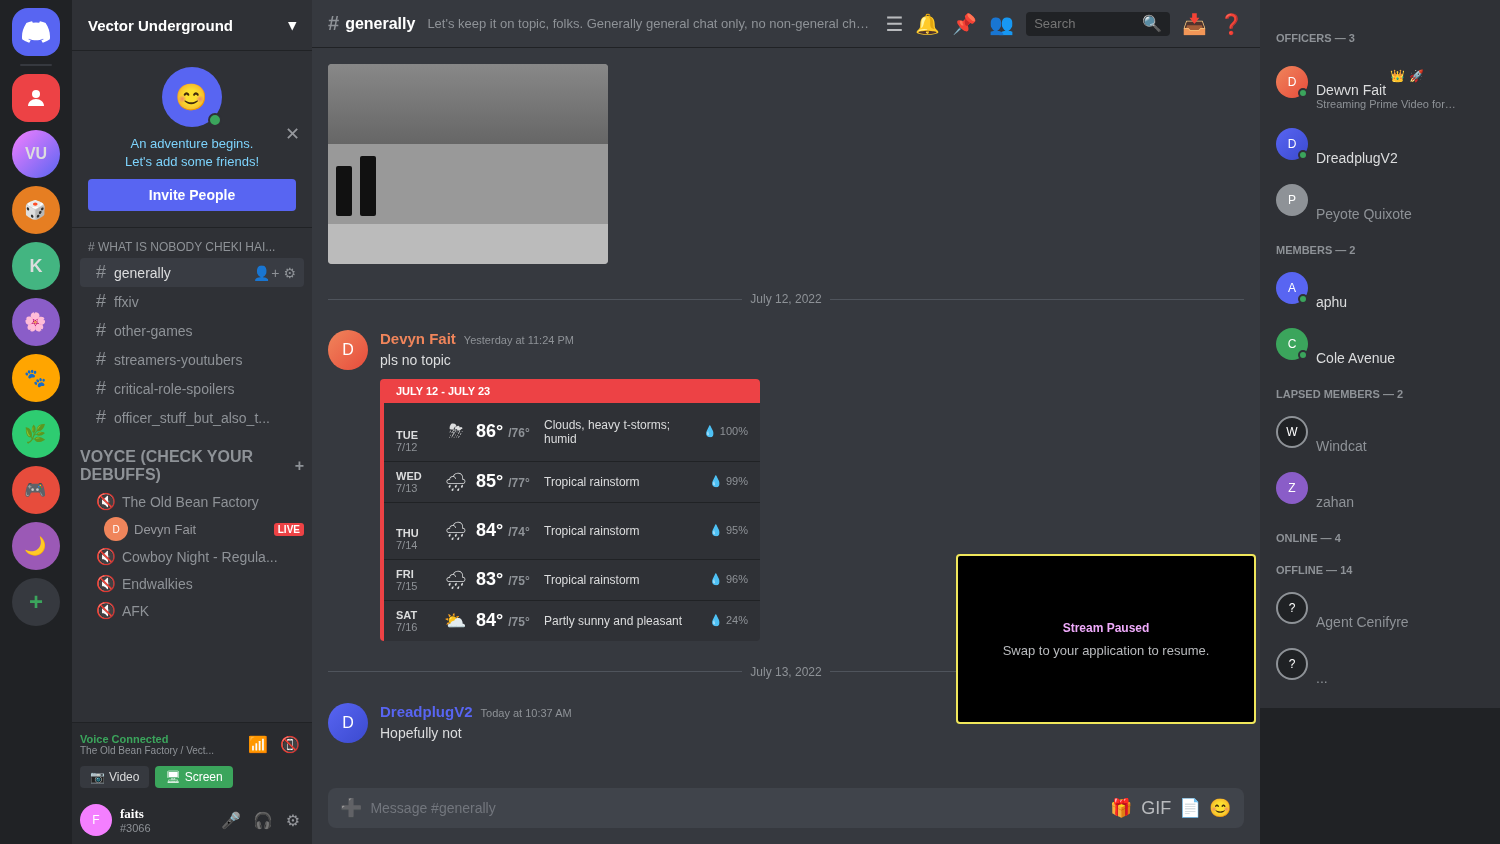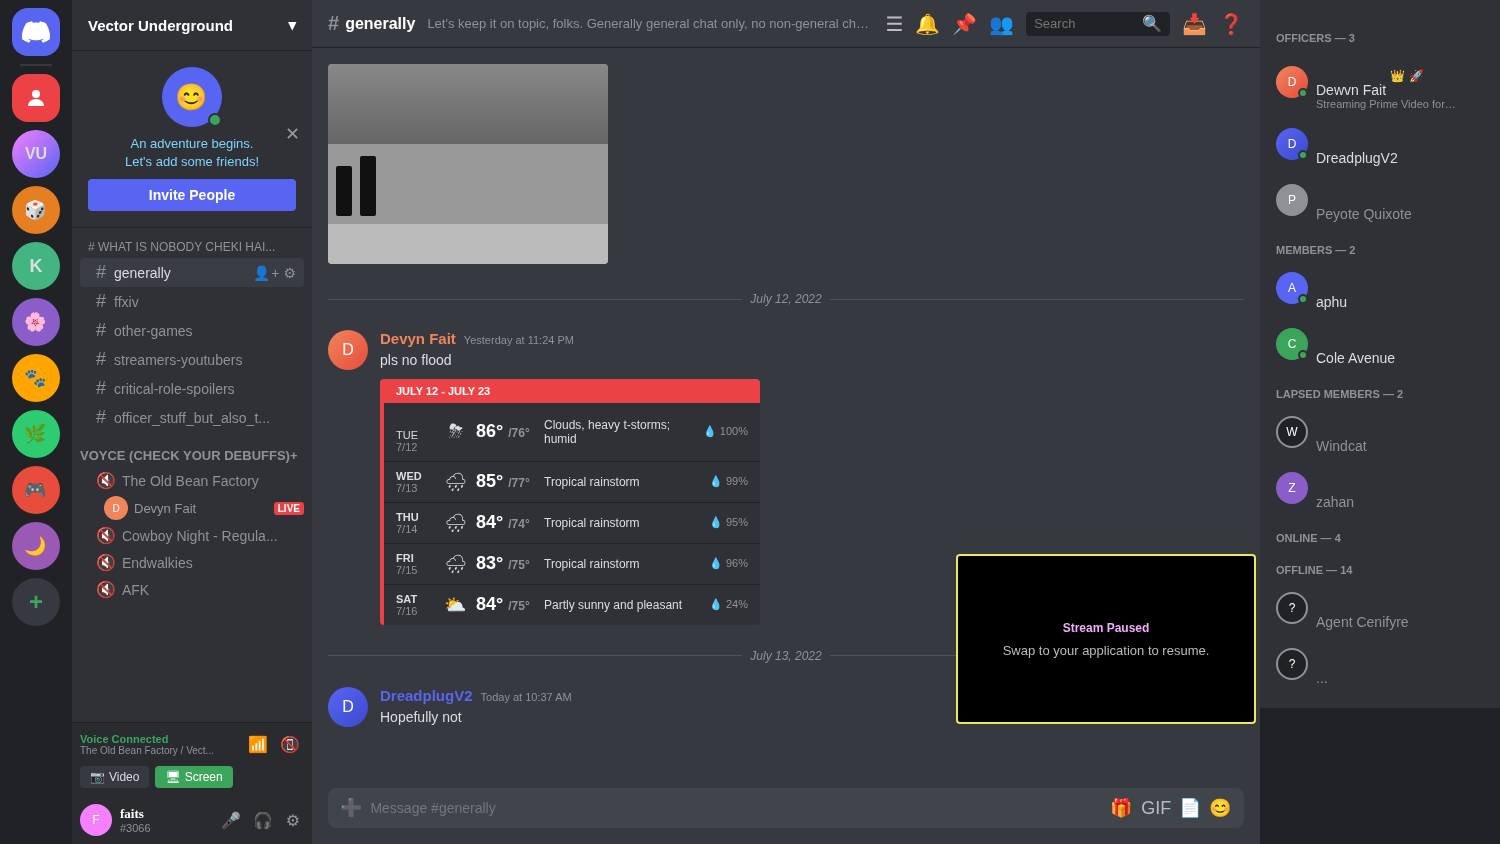--- a/index.html
+++ b/index.html
@@ -116,27 +116,27 @@
       cursor: pointer;
       border-radius: 4px;
       margin: 0 8px;
       font-size: 14px;
       color: #8e9297;
     }
     .channel-item.active { background: #393c43; color: #dcddde; }
     .channel-hash { font-size: 18px; color: #8e9297; margin-right: 2px; }
     .category-header {
       padding: 16px 8px 4px 8px;
-      font-size: 13px;
+      font-size: 16px;
       font-weight: 700;
       text-transform: uppercase;
       color: #8e9297;
       display: flex;
       align-items: center;
-      justify-content: flex-start;
+      justify-content: center;
       cursor: pointer;
     }
     .voice-channel {
       padding: 4px 8px 4px 16px;
       display: flex;
       align-items: center;
       gap: 6px;
       cursor: pointer;
       border-radius: 4px;
       margin: 0 8px;
@@ -306,21 +306,20 @@
       padding: 16px;
       display: flex;
       flex-direction: column;
       gap: 4px;
     }
     .date-divider {
       display: flex;
       align-items: center;
       gap: 8px;
       margin: 16px 0;
-      font-style: italic;
     }
     .date-divider-line { flex: 1; height: 1px; background: #4f545c; }
     .date-divider-text { font-size: 12px; color: #8e9297; white-space: nowrap; }
     .message {
       display: flex;
       gap: 12px;
       padding: 4px 0;
     }
     .message-avatar {
       width: 40px;
@@ -700,47 +699,47 @@
       <div class="date-divider-line"></div>
     </div>
 
     <div class="message">
       <div class="message-avatar" style="background: linear-gradient(135deg,#f0855b,#e74c3c);">D</div>
       <div class="message-content">
         <div class="message-header">
           <span class="message-author orange">Devyn Fait</span>
           <span class="message-timestamp">Yesterday at 11:24 PM</span>
         </div>
-        <div class="message-text">pls no flood</div>
+        <div class="message-text">pls no topic</div>
 
         <div class="weather-embed">
           <div class="weather-header">JULY 12 - JULY 23</div>
           <div class="weather-row">
             <div class="weather-date">
-                <div style="font-weight:400;color:#dcddde;margin-top:18px;">TUE</div>
+                <div style="font-weight:700;color:#dcddde;margin-top:18px;">TUE</div>
                 <div>7/12</div>
               </div>
             <div class="weather-icon">⛈</div>
             <div class="weather-temp">86° <span class="weather-temp-low">/76°</span></div>
             <div class="weather-desc">Clouds, heavy t-storms; humid</div>
             <div class="weather-precip">💧 100%</div>
           </div>
           <div class="weather-row">
             <div class="weather-date">
                 <div style="font-weight:700;color:#dcddde;">WED</div>
                 <div>7/13</div>
               </div>
             <div class="weather-icon">🌧</div>
             <div class="weather-temp">85° <span class="weather-temp-low">/77°</span></div>
             <div class="weather-desc">Tropical rainstorm</div>
             <div class="weather-precip">💧 99%</div>
           </div>
           <div class="weather-row">
             <div class="weather-date">
-                <div style="font-weight:700;color:#dcddde;">THU</div>
+                <div style="font-weight:700;color:#dcddde;margin-top:16px;">THU</div>
                 <div>7/14</div>
               </div>
             <div class="weather-icon">🌧</div>
             <div class="weather-temp">84° <span class="weather-temp-low">/74°</span></div>
             <div class="weather-desc">Tropical rainstorm</div>
             <div class="weather-precip">💧 95%</div>
           </div>
           <div class="weather-row">
             <div class="weather-date">
                 <div style="font-weight:700;color:#dcddde;">FRI</div>

